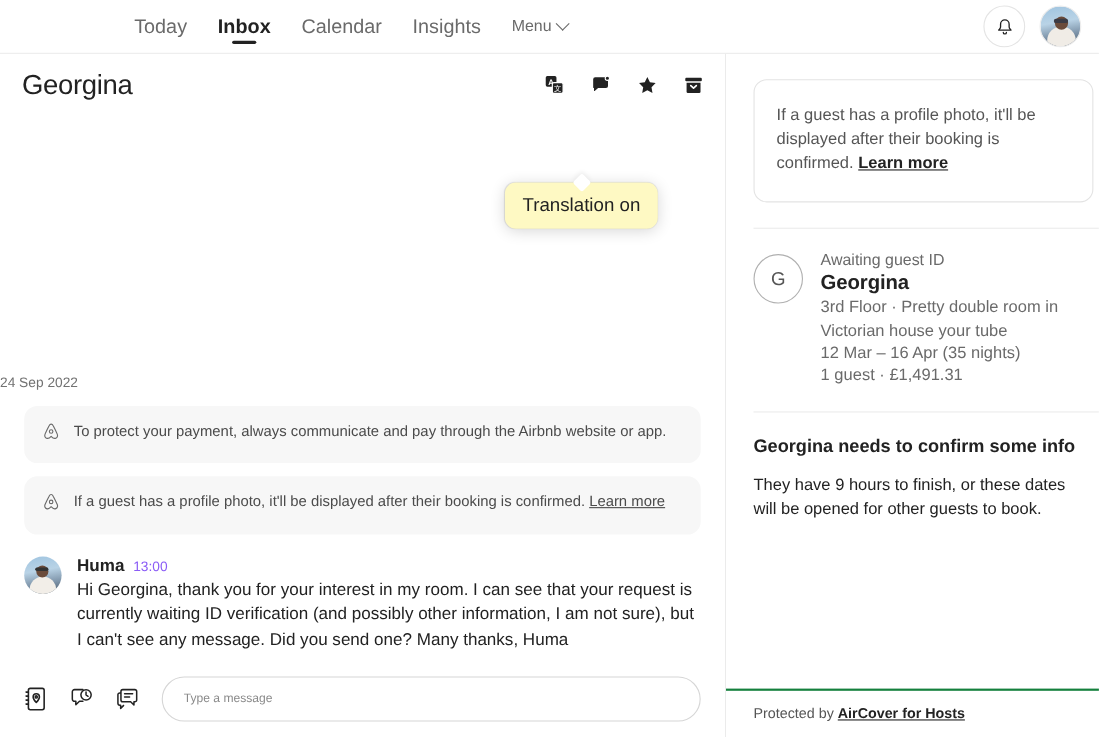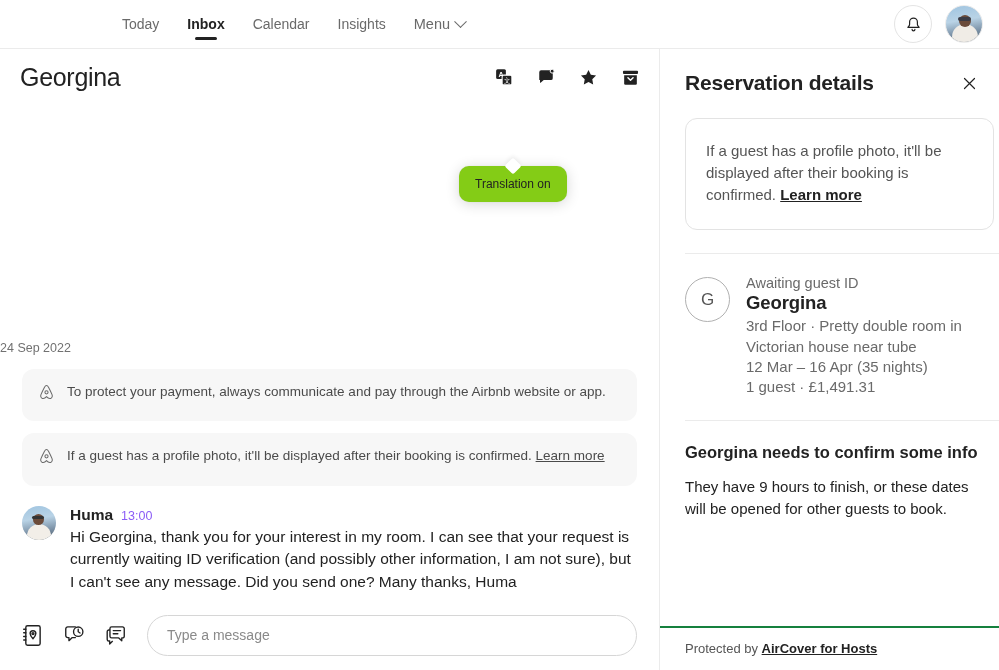--- a/index.html
+++ b/index.html
@@ -33,21 +33,21 @@
     background: #fff;
   }
   .nav-links {
     display: flex;
     align-items: center;
     gap: 0px;
     margin-left: 108px;
     height: 49px;
   }
   .nav-link {
-    font-size: 14px;
+    font-size: 18px;
     color: #6a6a6a;
     padding: 0 14px;
     height: 49px;
     line-height: 49px;
     position: relative;
     cursor: pointer;
     white-space: nowrap;
   }
   .nav-link.active {
     color: #222;
@@ -168,24 +168,24 @@
     justify-content: center;
     width: 20px;
     height: 20px;
   }
 
   
   .tooltip {
     position: absolute;
     left: 459px;
     top: 117px;
-    background: #84cc16;
+    background: #fef9c3;
     border-radius: 10px;
     padding: 11px 16px;
-    font-size: 12px;
+    font-size: 17px;
     color: #222;
     box-shadow: 0 2px 14px rgba(0,0,0,0.16), 0 0 1px rgba(0,0,0,0.12);
     white-space: nowrap;
     z-index: 40;
   }
   .tooltip::after {
     content: "";
     position: absolute;
     top: -6px;
     left: 50%;
@@ -279,21 +279,21 @@
     padding: 0 22px 8px 22px;
     background: #fff;
   }
   .comp-icon { cursor: pointer; display:flex; align-items:center; }
   .comp-input {
     flex: 1 1 auto;
     height: 41px;
     border: 1px solid #d6d6d6;
     border-radius: 21px;
     padding: 0 19px;
-    font-size: 14px;
+    font-size: 11px;
     font-family: "Liberation Sans", sans-serif;
     color: #8b5cf6;
     outline: none;
     background: #fff;
   }
   .comp-input::placeholder { color: #8a8a8a; }
 
   
   .details {
     flex: 1 1 auto;
@@ -532,41 +532,33 @@
             <path d="M5.4 6.6H4.2A1.8 1.8 0 0 0 2.4 8.4v8.4a1.8 1.8 0 0 0 1.8 1.8h.9v3.2l3.3-3.2" stroke-linejoin="round"></path>
             <path d="M9 7.2h8M9 10.6h5" stroke-linecap="round"></path>
           </svg>
         </div>
         <input class="comp-input" type="text" placeholder="Type a message" style="">
       </div>
     </div>
 
     <div class="details">
 
-      <div class="det-header">
-        <div class="det-title">Reservation details</div>
-        <div class="det-close">
-          <svg width="15" height="15" viewBox="0 0 24 24" stroke="#222" stroke-width="1.9" stroke-linecap="round">
-            <path d="M4 4l16 16M20 4L4 20"></path>
-          </svg>
-        </div>
-      </div>
 
       <div class="det-scroll">
 
         <div class="note-card"><span>If a guest has a profile photo, it'll be displayed after their booking is confirmed. </span><b class="inline-link">Learn more</b></div>
 
         <div class="divider"></div>
 
         <div class="guest-block">
           <div class="guest-initial">G</div>
           <div class="guest-info">
             <div class="guest-status">Awaiting guest ID</div>
             <div class="guest-name">Georgina</div>
-            <div class="guest-line">3rd Floor · Pretty double room in Victorian house near tube</div>
+            <div class="guest-line">3rd Floor · Pretty double room in Victorian house your tube</div>
             <div class="guest-line">12 Mar – 16 Apr (35 nights)</div>
             <div class="guest-line">1 guest · £1,491.31</div>
           </div>
         </div>
 
         <div class="divider"></div>
 
         <div class="confirm-block">
           <div class="confirm-title">Georgina needs to confirm some info</div>
           <div class="confirm-text">They have 9 hours to finish, or these dates will be opened for other guests to book.</div>

